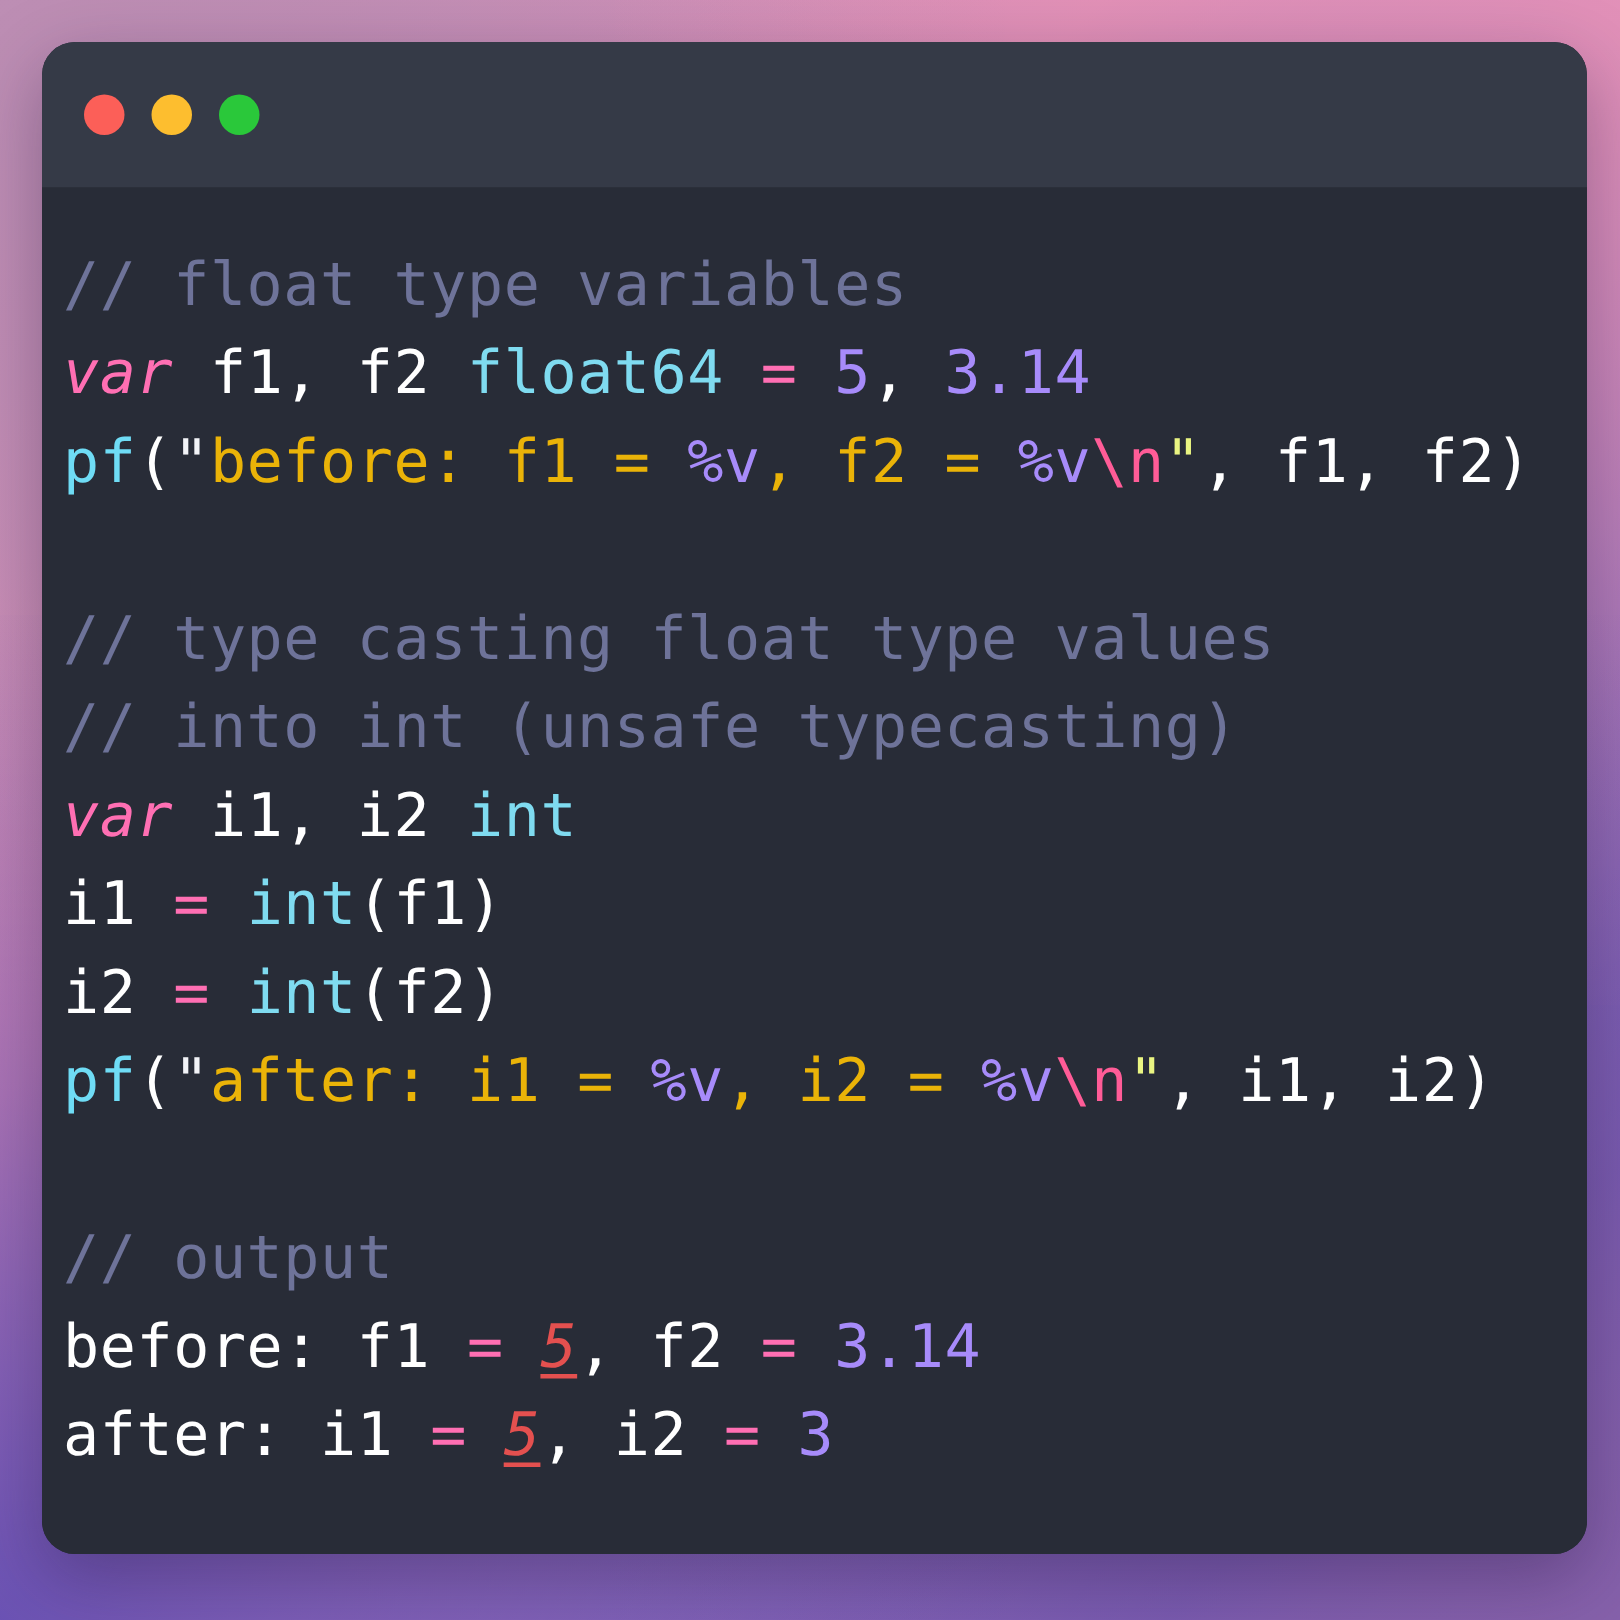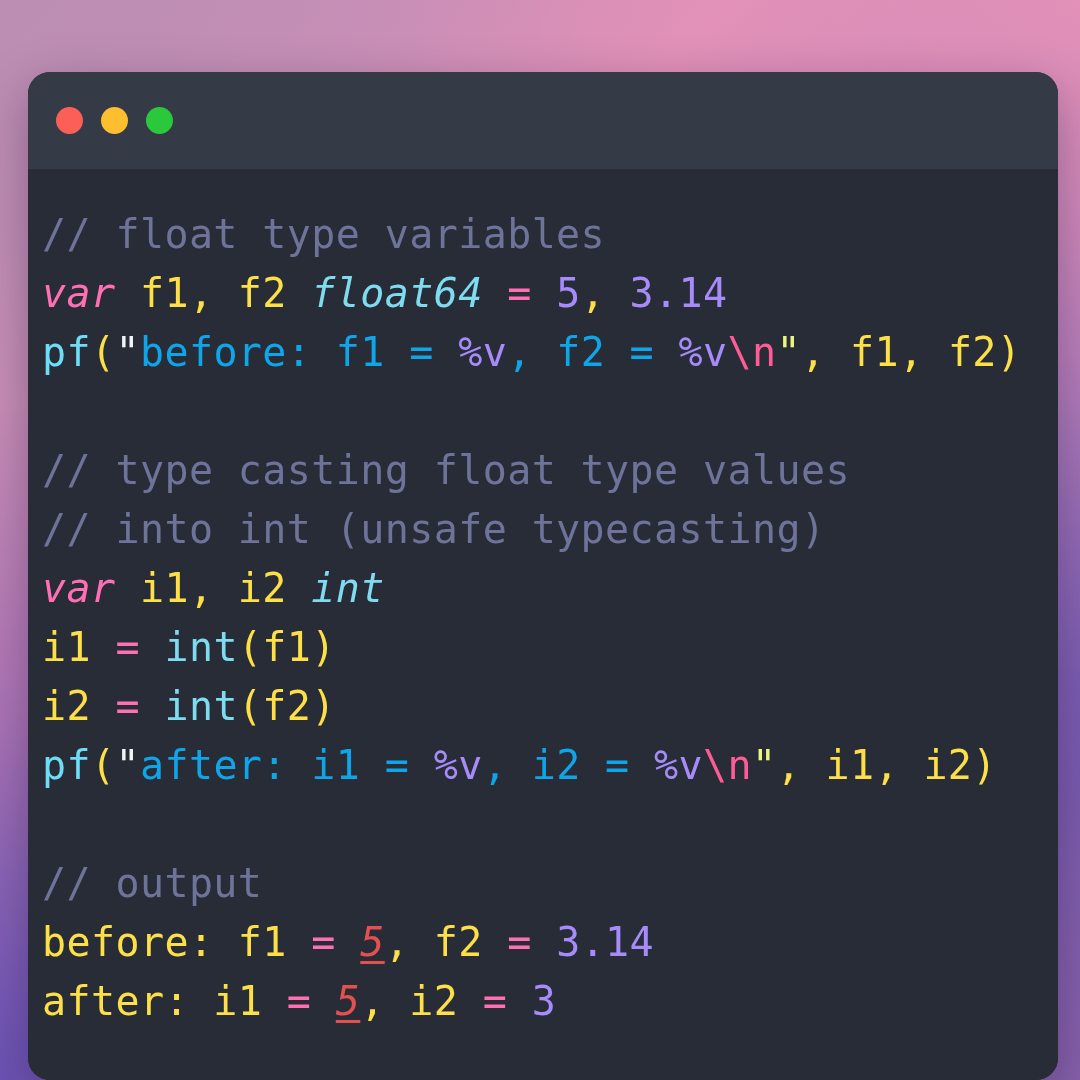--- a/index.html
+++ b/index.html
@@ -47,21 +47,20 @@
   .window {
     position: absolute;
     left: 28px;
     top: 28px;
     width: 1030px;
     height: 1008px;
     border-radius: 22px;
     overflow: hidden;
     background: #282c37;
     box-shadow: 0 16px 48px rgba(30, 16, 54, 0.34);
-    margin-top: 44px;
   }
 
   .titlebar {
     height: 97px;
     background: #353a47;
     display: flex;
     align-items: center;
     padding-left: 28px;
     gap: 18px;
   }
@@ -90,31 +89,31 @@
     white-space: pre;
     color: #f2f3f7;
   }
 
   .line { height: 59px; }
   .line.blank { height: 59px; }
 
   
   .t-comment  { color: #6e7399; }
   .t-keyword  { color: #ff6fb3; font-style: italic; }
-  .t-type     { color: #7fdbf0; font-style: italic; }
+  .t-type     { color: #7fdbf0; }
   .t-func     { color: #6fdcf5; text-align: center; }
   .t-builtin  { color: #7fdbf0; }
-  .t-string   { color: #0ea5e9; }
+  .t-string   { color: #eab308; }
   .t-quote    { color: #f2f3f7; }
   .t-quote-y  { color: #eaf582; }
   .t-number   { color: #a78bfa; }
   .t-verb     { color: #a78bfa; }
   .t-escape   { color: #ff5c97; }
   .t-op       { color: #ff6fb3; }
-  .t-plain    { color: #fde047; }
+  .t-plain    { color: #ffffff; }
   .t-error    {
     color: #e4504f;
     font-style: italic;
     text-decoration: underline;
     text-decoration-color: #e4504f;
     text-decoration-thickness: 3px;
     text-underline-offset: 5px;
   }
 </style>
 </head>

